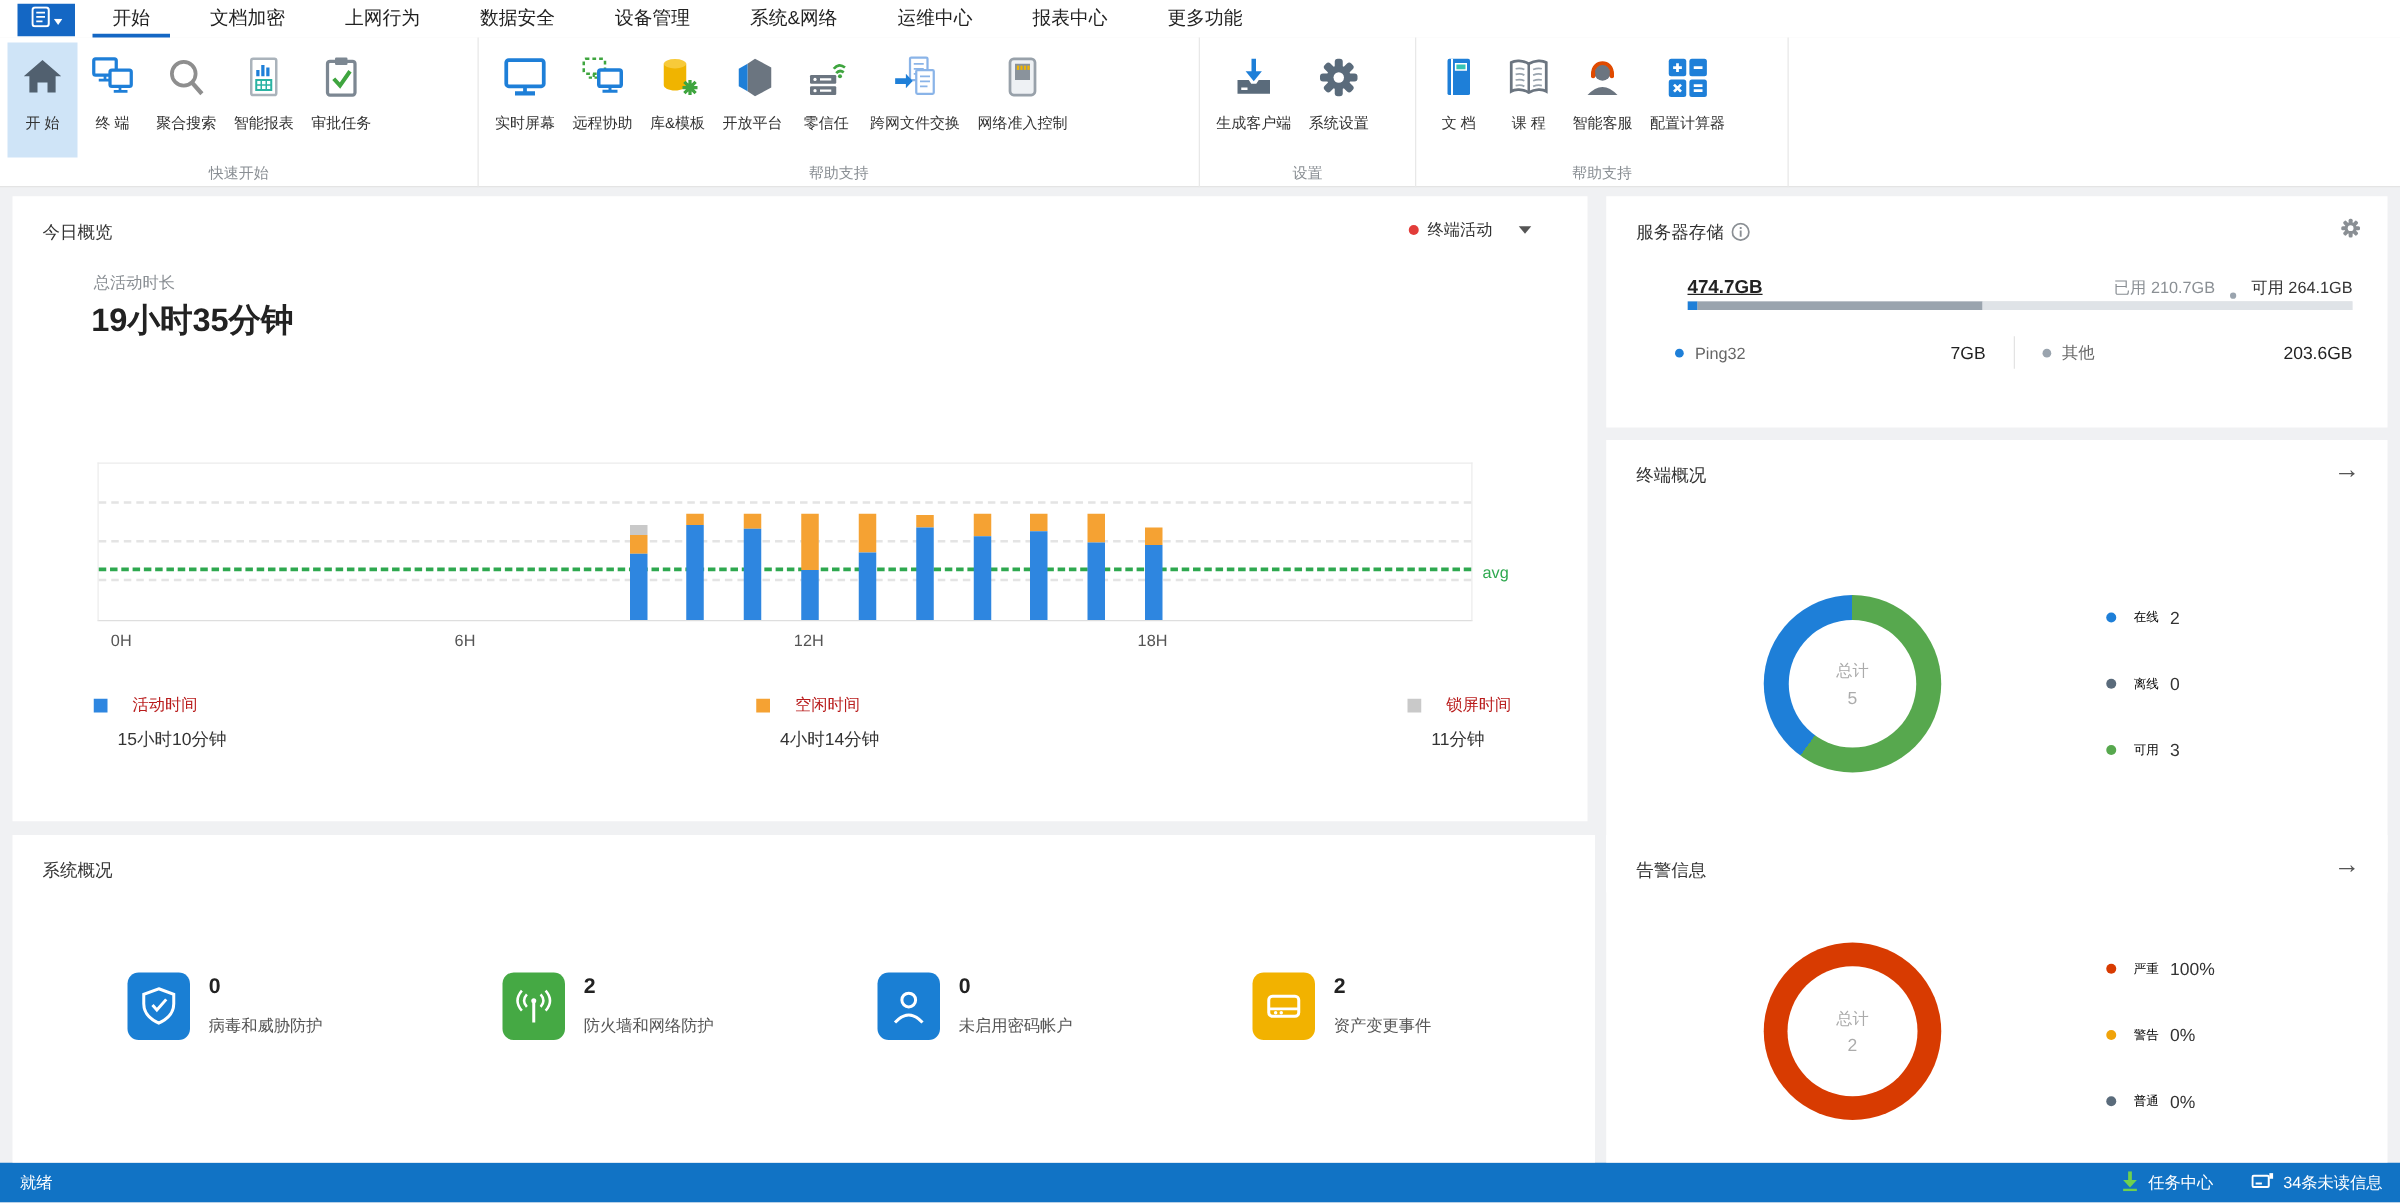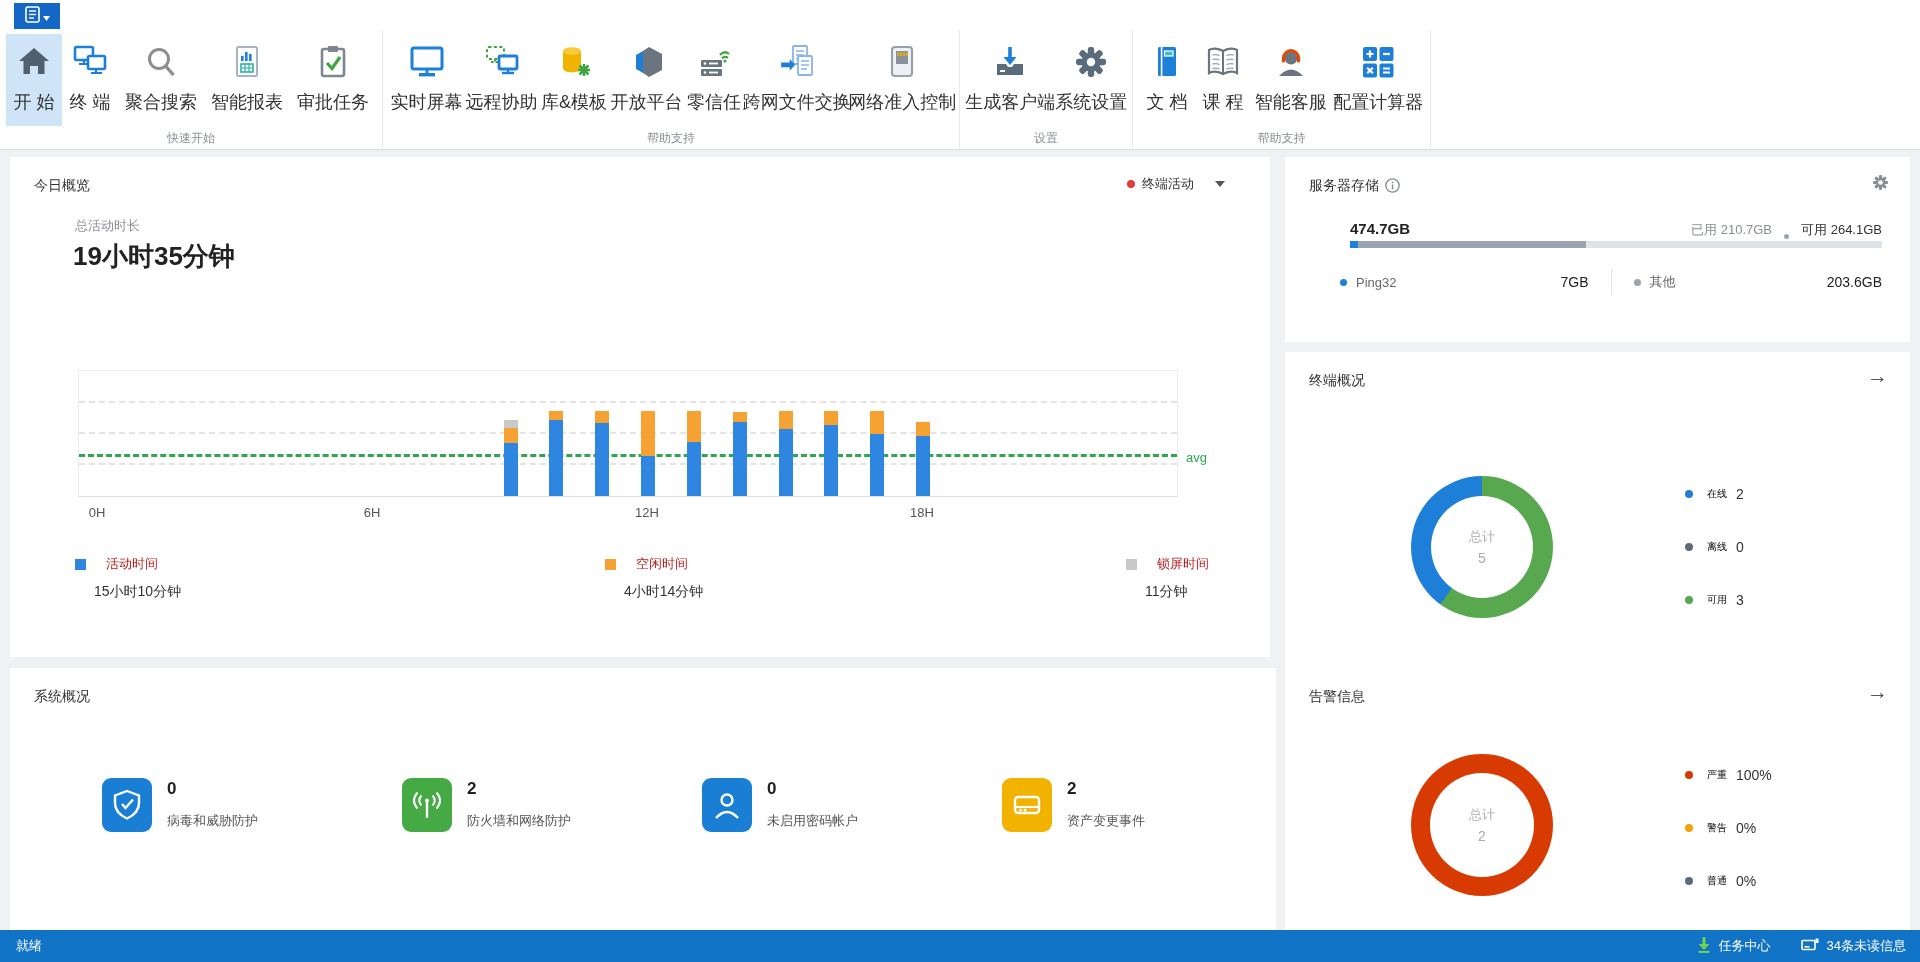--- a/index.html
+++ b/index.html
@@ -19,21 +19,21 @@
   
   .ribbon { height:120px; background:#fff; border-bottom:1px solid #dcdcdc; display:flex; }
   .rgroup { position:relative; border-right:1px solid #e8e8e8; height:120px; flex:0 0 auto; }
   .rgroup.last { border-right:1px solid #e8e8e8; }
   .rgroup-fill { flex:1 1 auto; border:none; }
   .ritems { display:flex; align-items:flex-start; padding:4px 4px 0 6px; height:96px; }
   .ritem { min-width:56px; padding:4px 7px 0 7px; height:92px; display:flex; flex-direction:column;
     align-items:center; cursor:pointer; }
   .ritem.active { background:#cfe4f7; }
   .ritem .ricon { height:48px; display:flex; align-items:center; justify-content:center; }
-  .ritem .rlabel { font-size:18px; color:#333; margin-top:4px; white-space:nowrap; }
+  .ritem .rlabel { font-size:12px; color:#333; margin-top:4px; white-space:nowrap; }
   .rgroup-label { position:absolute; bottom:3px; left:0; right:0; text-align:center;
     font-size:12px; color:#8a8f94; }
 
   
   .main { position:relative; height:780px; background:#f0f1f3; }
   .card { position:absolute; background:#fff; }
   .card-title { position:absolute; left:24px; top:20px; font-size:14px; color:#333; }
   .card-today   { left:10px;   top:7px;   width:1260px; height:500px; }
   .card-storage { left:1285px; top:7px;   width:625px;  height:185px; }
   .card-terminal{ left:1285px; top:202px; width:625px;  height:362px; }
@@ -66,21 +66,21 @@
   .legend-head { display:flex; align-items:center; gap:8px; }
   .legend-swatch { width:11px; height:11px; }
   .legend-label { font-size:13px; color:#b91c1c;margin-left:12px; }
   .legend-value { margin:10px 0 0 19px; font-size:14px; color:#333; }
 
   
   .icon-inline { display:inline-flex; vertical-align:-3px; margin-left:6px; }
   .gear-btn { position:absolute; right:20px; top:16px; cursor:pointer; }
   .storage-total-row { position:absolute; left:65px; right:28px; top:48px; display:flex;
     align-items:baseline; justify-content:space-between; }
-  .storage-total { font-size:15px; font-weight:bold; color:#222; }
+  .storage-total { font-size:15px; font-weight:bold; color:#222;text-decoration:underline; }
   .storage-right { display:flex; align-items:flex-end; gap:12px; font-size:13px;margin-top:16px; }
   .storage-used { color:#8a8f94; }
   .storage-free { color:#333; }
   .mini-dot { width:5px; height:5px; border-radius:50%; background:#9aa4ae; display:inline-block; }
   .storage-bar { position:absolute; left:65px; right:28px; top:84px; height:7px; background:#dfe3e7;
     display:flex; overflow:hidden; }
   .storage-items { position:absolute; left:55px; right:28px; top:112px; display:flex; align-items:center; }
   .storage-item { flex:1; display:flex; align-items:center; font-size:13px; }
   .storage-item .s-dot { width:7px; height:7px; border-radius:50%; margin-right:9px; }
   .storage-item .s-label { color:#666; }
@@ -131,20 +131,31 @@
           <line x1="4" y1="5" x2="11" y2="5" stroke="#fff" stroke-width="1.4"></line>
           <line x1="4" y1="8.5" x2="11" y2="8.5" stroke="#fff" stroke-width="1.4"></line>
           <line x1="4" y1="12" x2="9" y2="12" stroke="#fff" stroke-width="1.4"></line>
         </svg>
     </span>
     <span>
       <svg width="7" height="5" viewBox="0 0 7 5">
           <path d="M0 0 L7 0 L3.5 5 Z" fill="#fff"></path>
         </svg>
     </span>
+  </div>
+  <div class="tabs">
+    <span class="tab active">开始</span>
+    <span class="tab">文档加密</span>
+    <span class="tab">上网行为</span>
+    <span class="tab">数据安全</span>
+    <span class="tab">设备管理</span>
+    <span class="tab">系统&amp;网络</span>
+    <span class="tab">运维中心</span>
+    <span class="tab">报表中心</span>
+    <span class="tab">更多功能</span>
   </div>
 </div>
 
 <div class="ribbon">
 
   <div class="rgroup" style="width:383px">
     <div class="ritems">
       <div class="ritem active">
         <span class="ricon">
           <svg width="38" height="38" viewBox="0 0 38 38">

